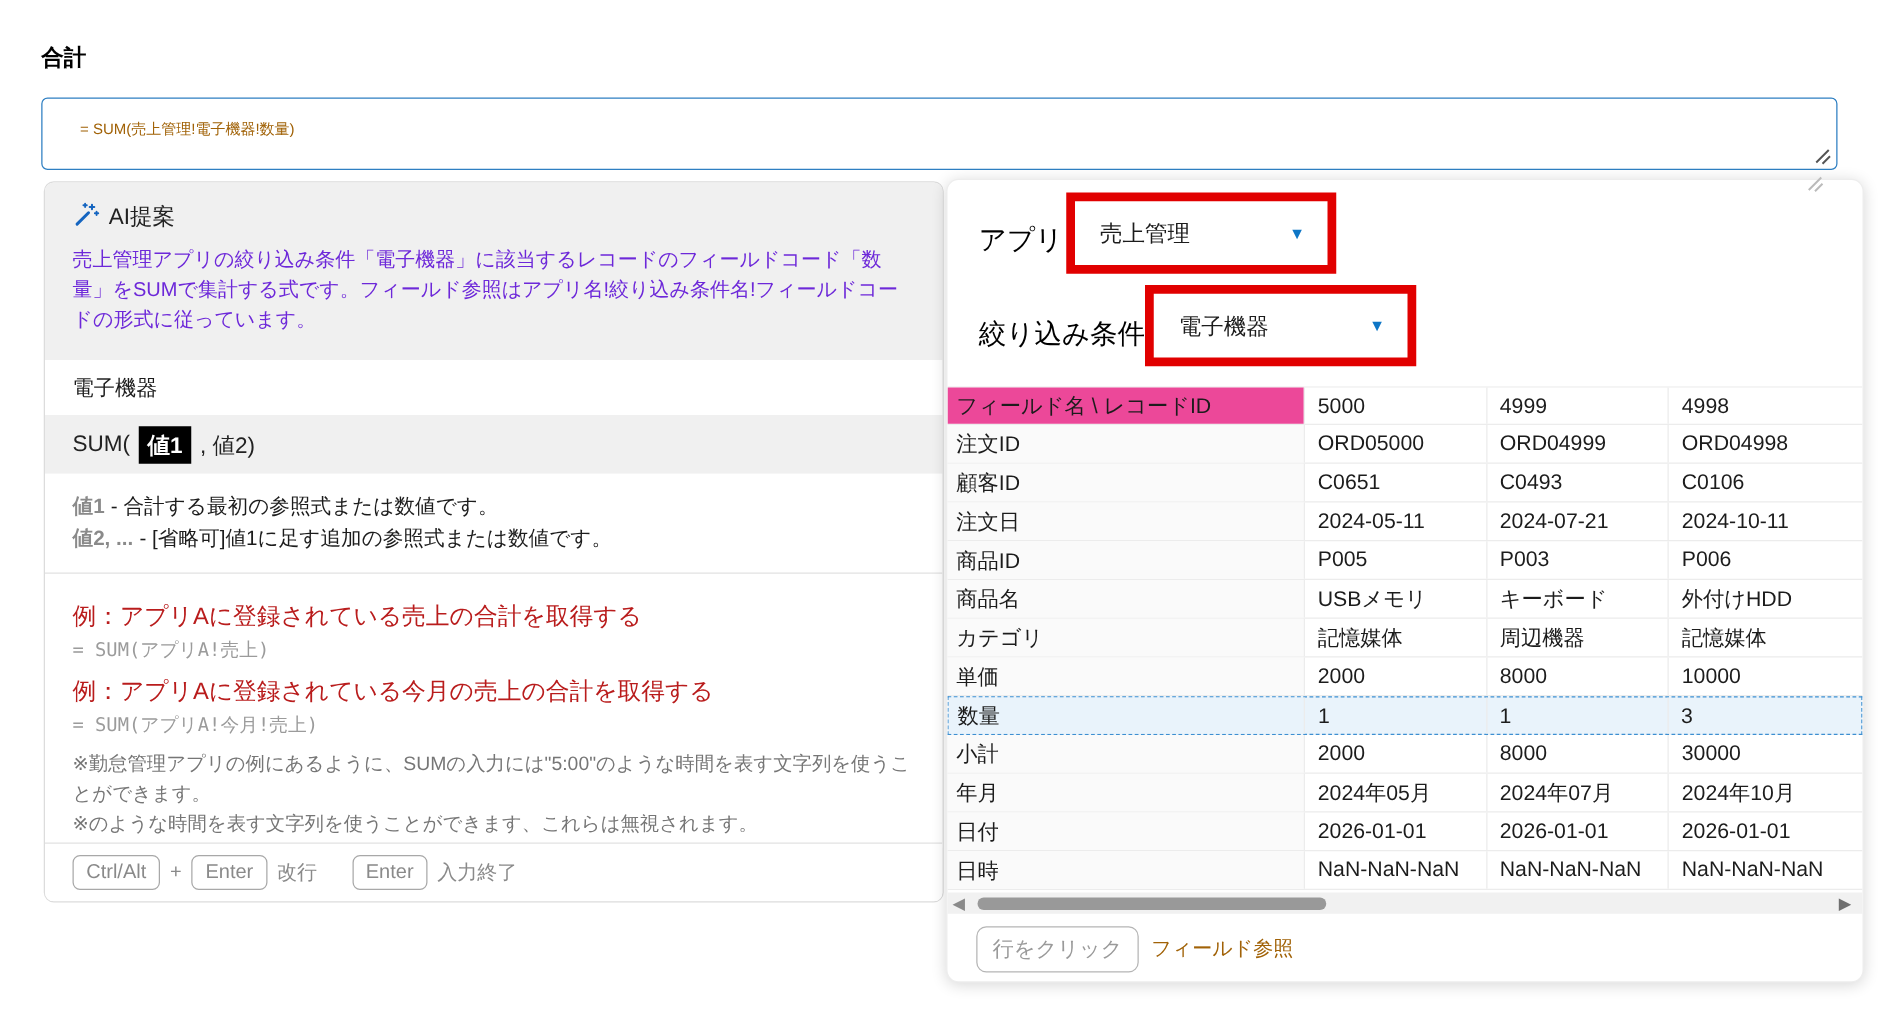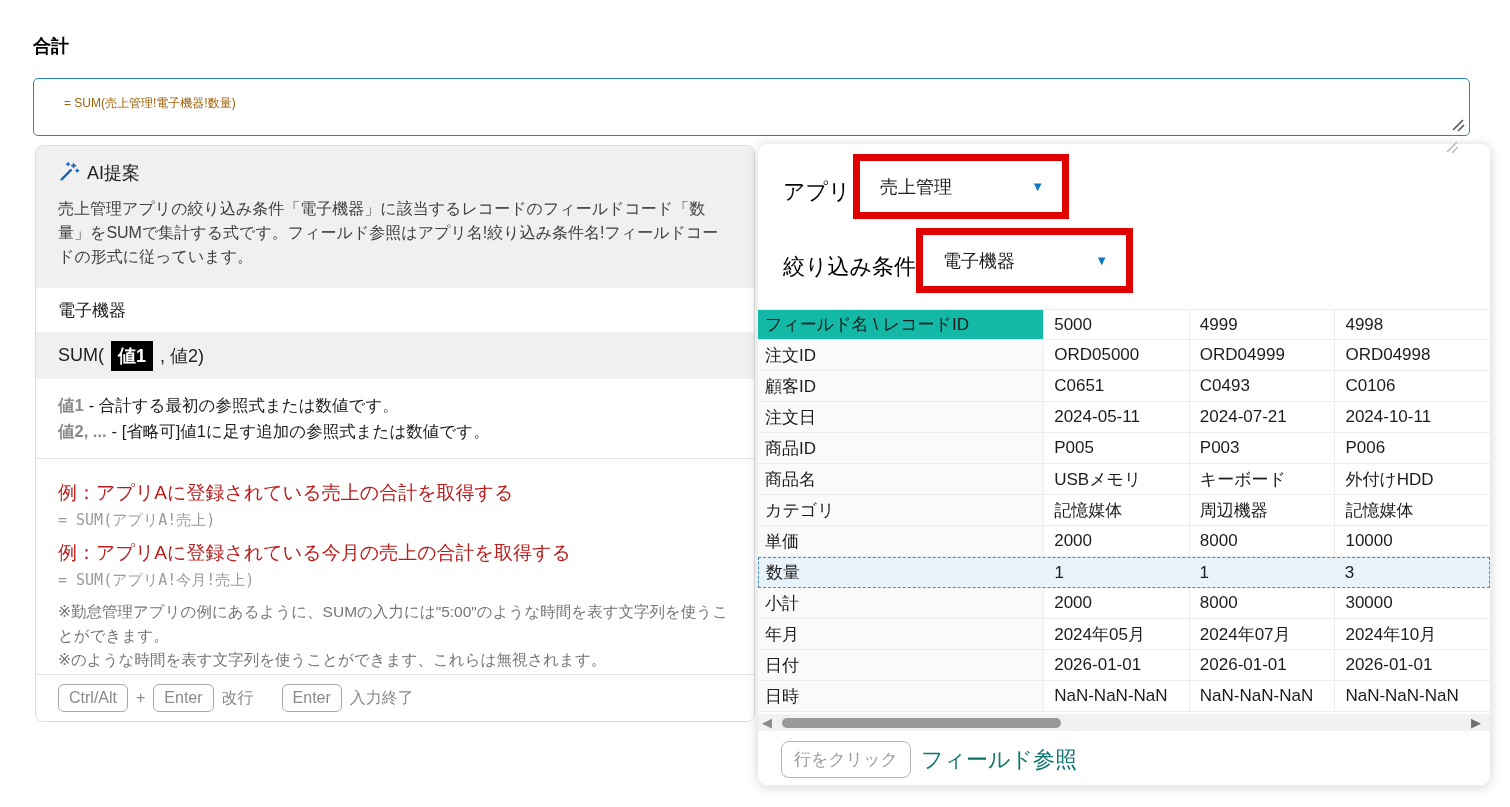--- a/index.html
+++ b/index.html
@@ -13,21 +13,21 @@
   .formula-text { position:absolute; left:18px; top:16px; font-size:12px; color:#a16207; white-space:nowrap;margin-left:12px; }
   .grip { position:absolute; width:16px; height:16px; }
   .grip-dark { right:3px; bottom:2px; }
   .grip-light { left:1444px; top:139px; z-index:30; }
 
   
   .left-panel { position:absolute; left:35px; top:145px; width:720px; height:577px;
     background:#fff; border:1px solid #dcdcdc; border-radius:8px; overflow:hidden; }
   .sec-ai { background:#f0f0f0; height:142px; padding:15px 22px; }
   .ai-title { display:flex; align-items:flex-start; gap:7px; font-size:18px; color:#222; margin-bottom:5px; }
-  .ai-desc { font-size:16px; line-height:1.5; color:#404040;margin-top:12px; }
+  .ai-desc { font-size:16px; line-height:1.5; color:#6d28d9;margin-top:12px; }
   .sec-item { height:44px; display:flex; align-items:center; padding:0 22px; font-size:17px; background:#fff; }
   .sec-sig { height:47px; background:#f0f0f0; display:flex; align-items:center; padding:0 22px; font-size:18px; color:#222; }
   .sig-token { background:#000; color:#fff; font-weight:bold; padding:3px 7px; margin:0 7px; }
   .sec-args { padding:13px 22px; font-size:16.5px; line-height:1.6; background:#fff; }
   .arg-name { font-weight:bold; color:#8a8a8a; margin-right:5px; }
   .sec-examples { border-top:1px solid #e2e2e2; padding:13px 22px 6px; background:#fff; }
   .ex-label { font-size:19px; color:#b91c1c; margin-top:8px; }
   .ex-code { font-family:"DejaVu Sans Mono","Liberation Mono",monospace; font-size:15px; color:#9b9b9b; margin:5px 0 10px; }
   .notes { margin-top:8px; font-size:15.5px; line-height:1.55; color:#767676; }
   .sec-footer { border-top:1px solid #e2e2e2; height:47px; display:flex; align-items:center; padding:0 22px; gap:8px;
@@ -50,35 +50,35 @@
   .dd-arrow { color:#0e76c6; font-size:13px; margin-right:18px; }
 
   
   .ftable { position:absolute; left:0; top:165px; width:100%; overflow:hidden; }
   .trow { display:flex; height:31px; align-items:center; border-bottom:1px solid #ececec; font-size:17px; }
   .trow.thead { border-top:1px solid #ececec; }
   .cell { height:100%; display:flex; align-items:center; white-space:nowrap; overflow:hidden; }
   .fname { width:286px; padding-left:7px; background:#fafafa; }
   .val { width:146px; padding-left:10px; border-left:1px solid #ececec; }
   .val:last-child { width:156px; }
-  .thead .fname { background:#14b8a6; }
+  .thead .fname { background:#ec4899; }
   .trow.hl { background:#e9f3fb; border:1px dashed #3d8fd1; }
   .trow.hl .fname { background:#e9f3fb; }
 
   
   .hscroll { position:absolute; left:0; top:570px; width:100%; height:17px; background:#f1f1f1;
     display:flex; align-items:center; }
   .scroll-arrow { width:18px; text-align:center; font-size:13px; color:#8a8a8a; cursor:pointer; line-height:17px; }
   .scroll-arrow.right { position:absolute; right:5px; color:#6f6f6f; }
   .scroll-thumb { position:absolute; left:24px; top:3.5px; width:279px; height:10px; background:#999; border-radius:5px; }
 
   
   .ref-footer { position:absolute; left:23px; top:597px; display:flex; align-items:center; gap:10px; }
   .ref-keycap { border:1.5px solid #b5b5b5; border-radius:8px; padding:6px 12px; color:#9a9a9a; font-size:17px; background:#fff; }
-  .ref-hint { color:#0f766e; font-size:22px; }
+  .ref-hint { color:#a16207; font-size:16px; }
 </style>
 </head>
 <body>
 
 <div class="page-title">合計</div>
 
 <div class="formula-box">
   <div class="formula-text">= SUM(売上管理!電子機器!数量)</div>
   <svg class="grip grip-dark" viewBox="0 0 16 16">
     <path d="M3 13 L13 3 M8 14 L14 8" stroke="#555" stroke-width="1.6" fill="none"></path>

